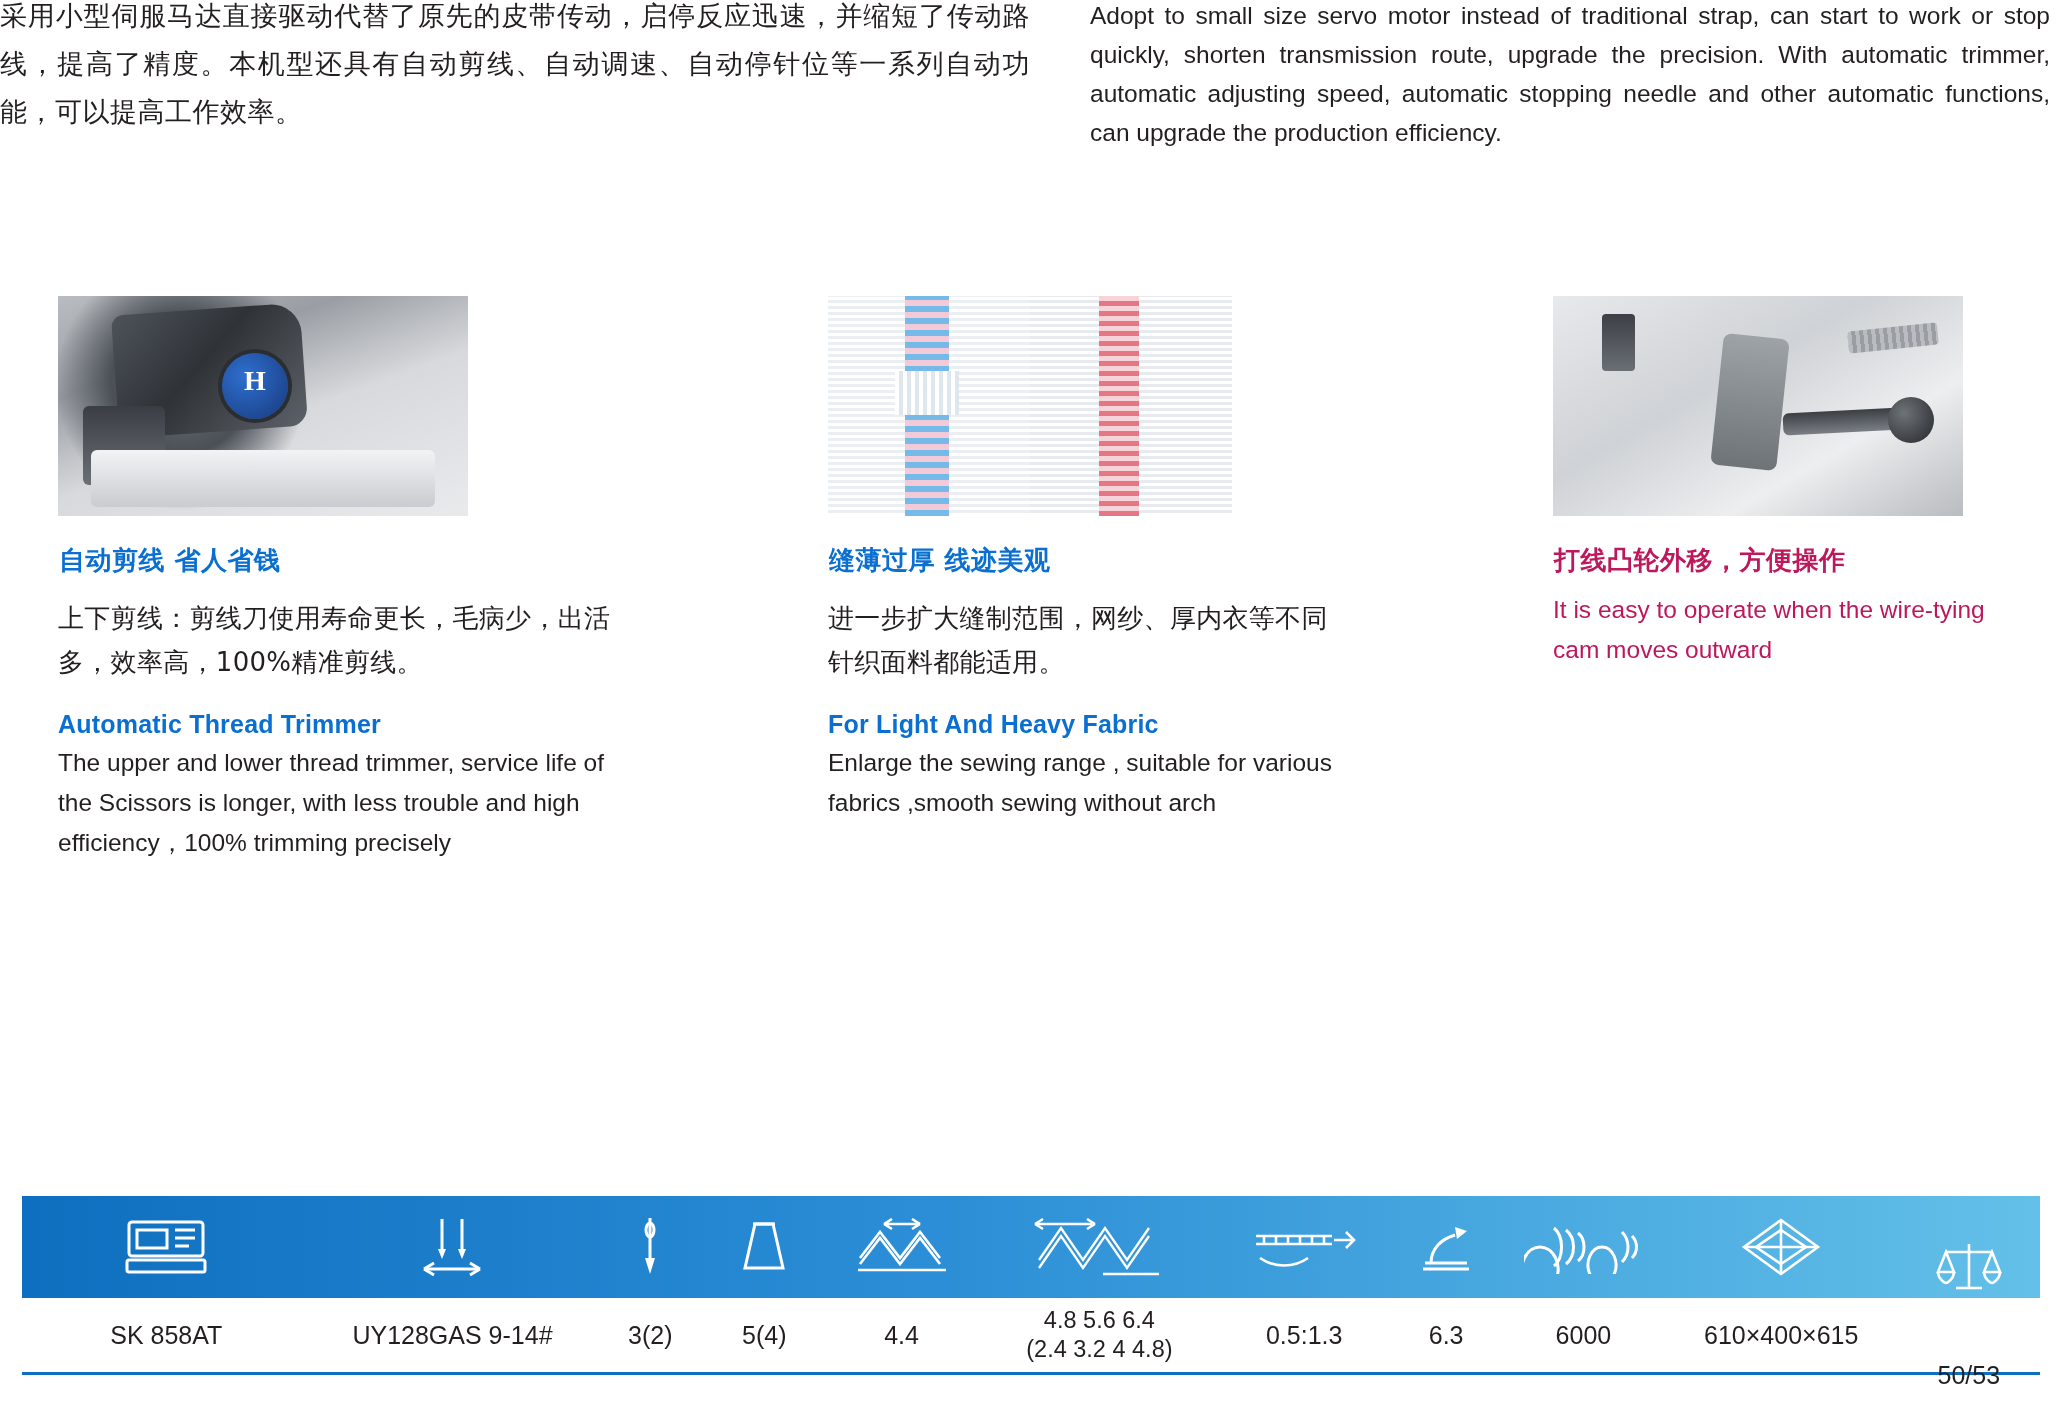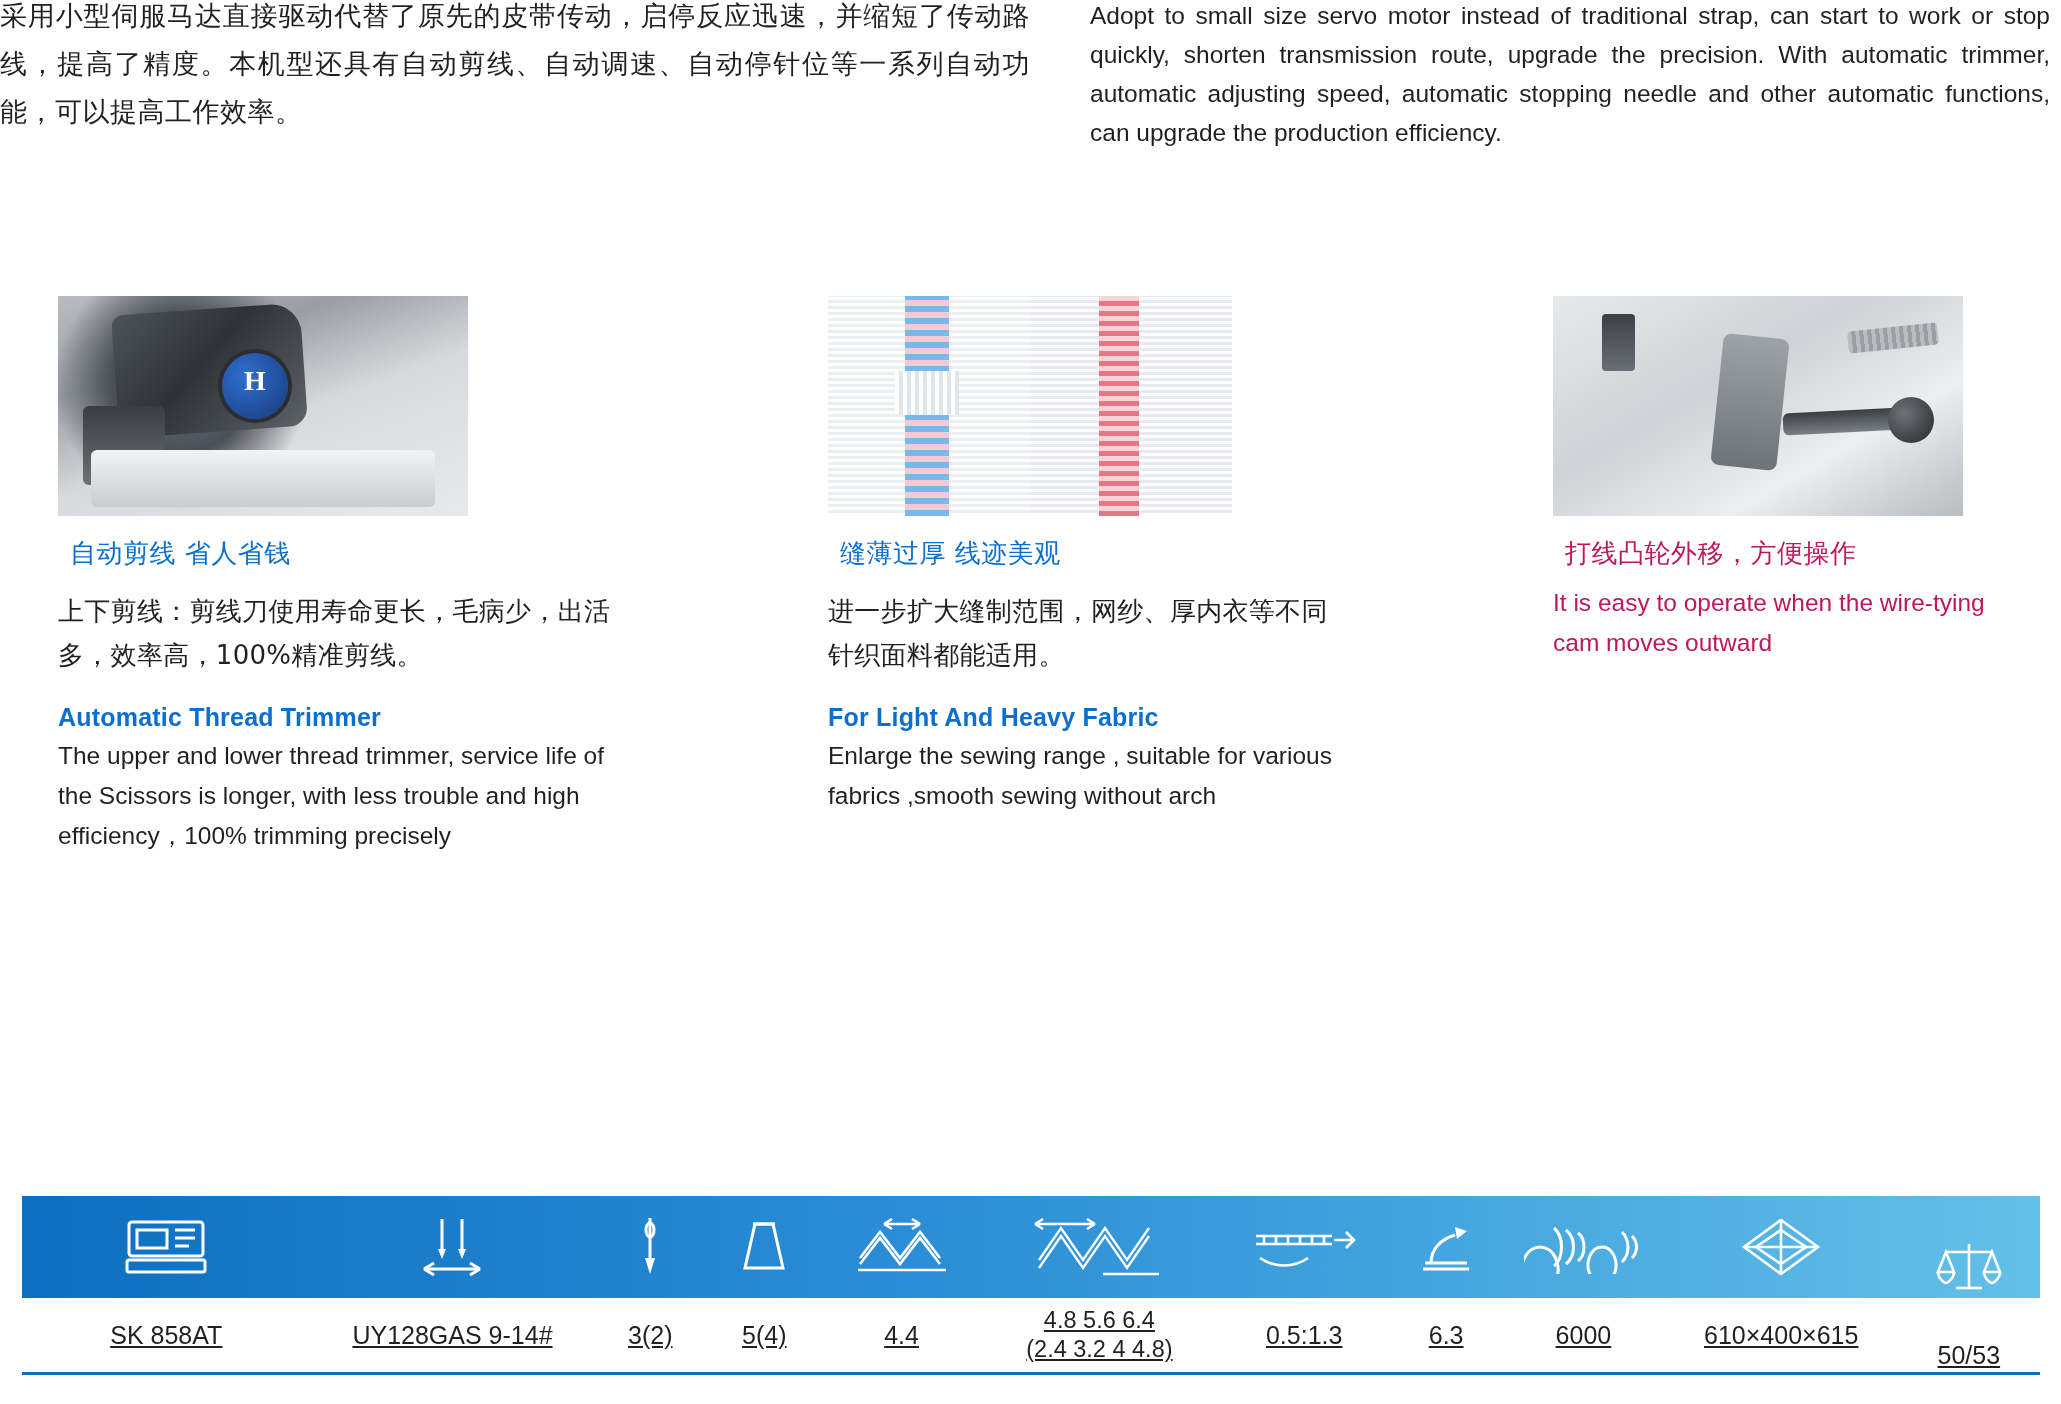--- a/index.html
+++ b/index.html
@@ -50,24 +50,24 @@
     position: absolute;
   }
   .feature-img {
     position: relative;
     overflow: hidden;
     background: #d9d9d9;
   }
   .feature-title-cn {
     font-family: "DejaVu Sans", "Liberation Sans", sans-serif;
     font-size: 26px;
-    font-weight: normal;
+    font-weight: bold;
     color: #0a6fd0;
-    margin: 12px;
-    padding-top: 8px;
+    margin: 1px;
+    padding-top: 26px;
     letter-spacing: 0.5px;
   }
   .feature-body-cn {
     font-family: "DejaVu Sans", "Liberation Sans", sans-serif;
     font-size: 26px;
     line-height: 44px;
     color: #231f20;
     margin: 18px 0 0 0;
     letter-spacing: 0.3px;
   }
@@ -248,25 +248,23 @@
     width: 2018px;
   }
   .spec-icons {
     display: flex;
     align-items: center;
     height: 102px;
     background: linear-gradient(90deg,#0e6fc0 0%, #2b8ed6 45%, #63c0e8 100%);
   }
   .spec-values {
     display: flex;
-    align-items: center;
     height: 74px;
     background: #ffffff;
     border-bottom: 3px solid #0e6fc0;
-    text-decoration: underline;
   }
   .spec-cell {
     display: flex;
     align-items: center;
     justify-content: center;
     height: 100%;
     box-sizing: border-box;
     text-align: center;
     font-size: 25px;
     color: #231f20;

